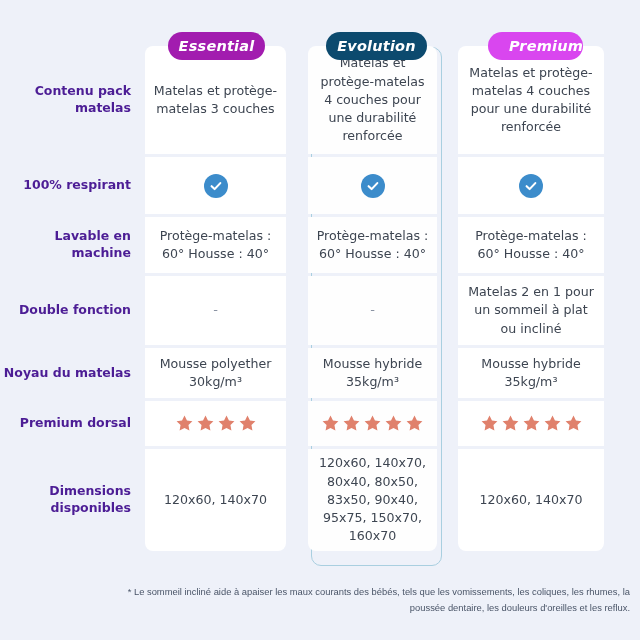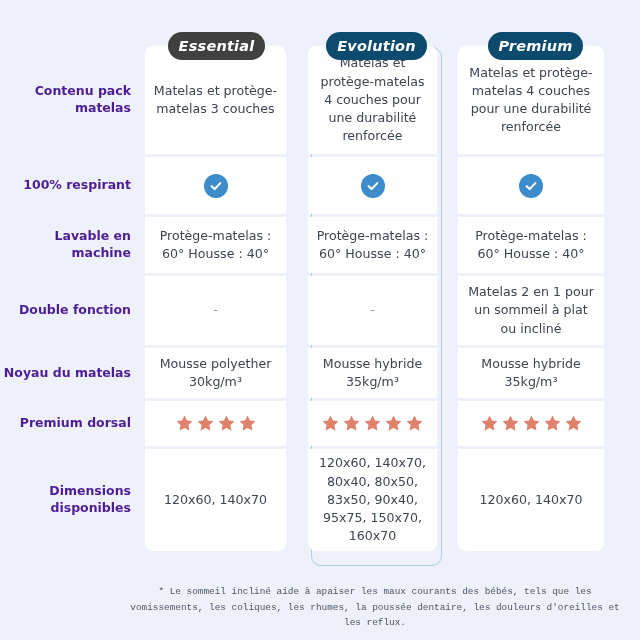--- a/index.html
+++ b/index.html
@@ -28,23 +28,23 @@
     line-height: 28px;
     border-radius: 14px;
     text-align: center;
     color: #ffffff;
     font-size: 14.5px;
     font-weight: bold;
     font-style: italic;
     letter-spacing: 0.2px;
     font-family: "DejaVu Sans", sans-serif;
   }
-  .badge-essential { left: 168px; width: 97px; background: #404040; }
+  .badge-essential { left: 168px; width: 97px; background: #a21caf; }
   .badge-evolution { left: 326px; width: 101px; background: #0c4a6e; }
-  .badge-premium   { left: 488px; width: 95px;  background: #0c4a6e; }
+  .badge-premium   { left: 488px; width: 95px;  background: #d946ef; text-align: right; }
 
   
   .highlight-frame {
     position: absolute;
     left: 311px;
     top: 47px;
     width: 131px;
     height: 519px;
     border: 1px solid #a9cfe0;
     border-radius: 10px;
@@ -135,25 +135,25 @@
   .star { width: 19px; height: 19px; display: block; }
 
   .dash { color: #8a93a3; font-size: 13px; }
 
   
   .footnote {
     position: absolute;
     left: 120px;
     top: 584px;
     width: 510px;
-    text-align: center;
+    text-align: right;
     color: #4a5568;
     font-size: 9.4px;
     line-height: 1.65;
-    font-family: Liberation Mono, monospace;
+    font-family: Liberation Sans, sans-serif;
   }
 </style>
 </head>
 <body>
 
 <div class="highlight-frame"></div>
 
 <div class="badges-row">
   <div class="badge badge-essential">Essential</div>
   <div class="badge badge-evolution">Evolution</div>

